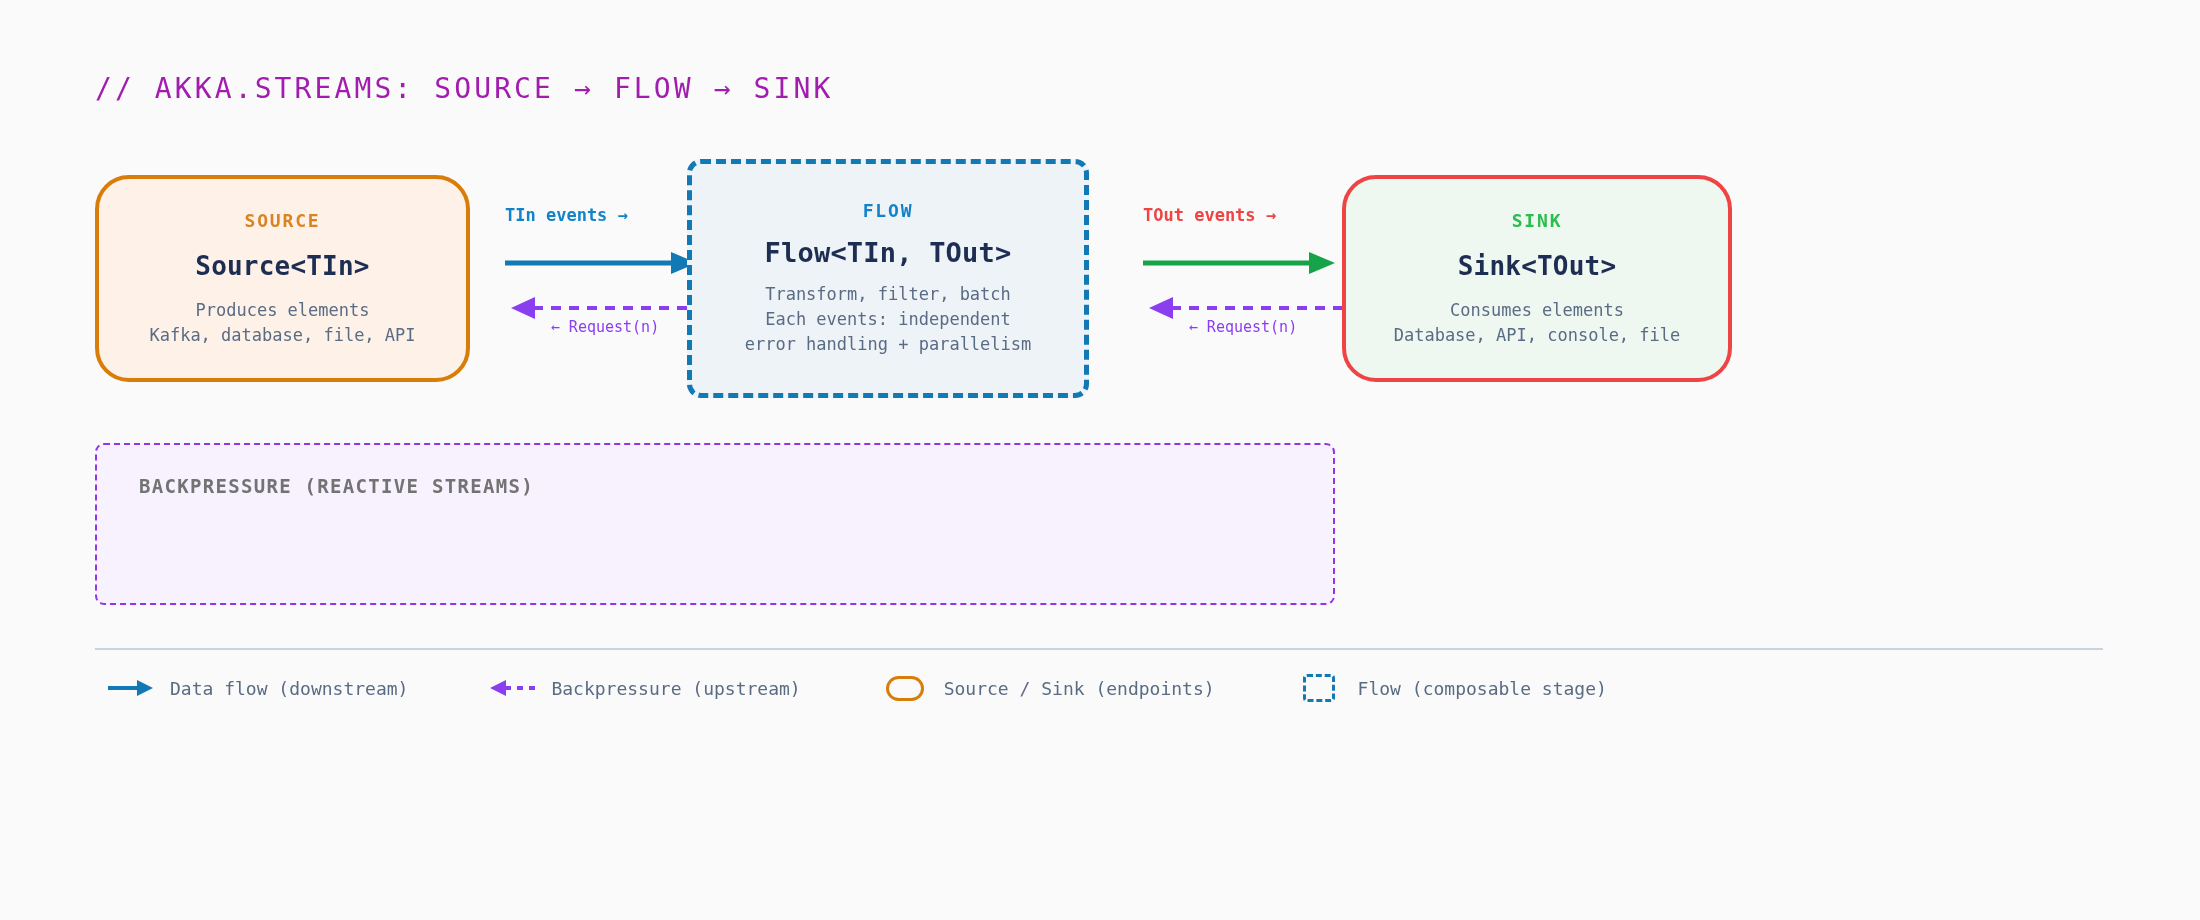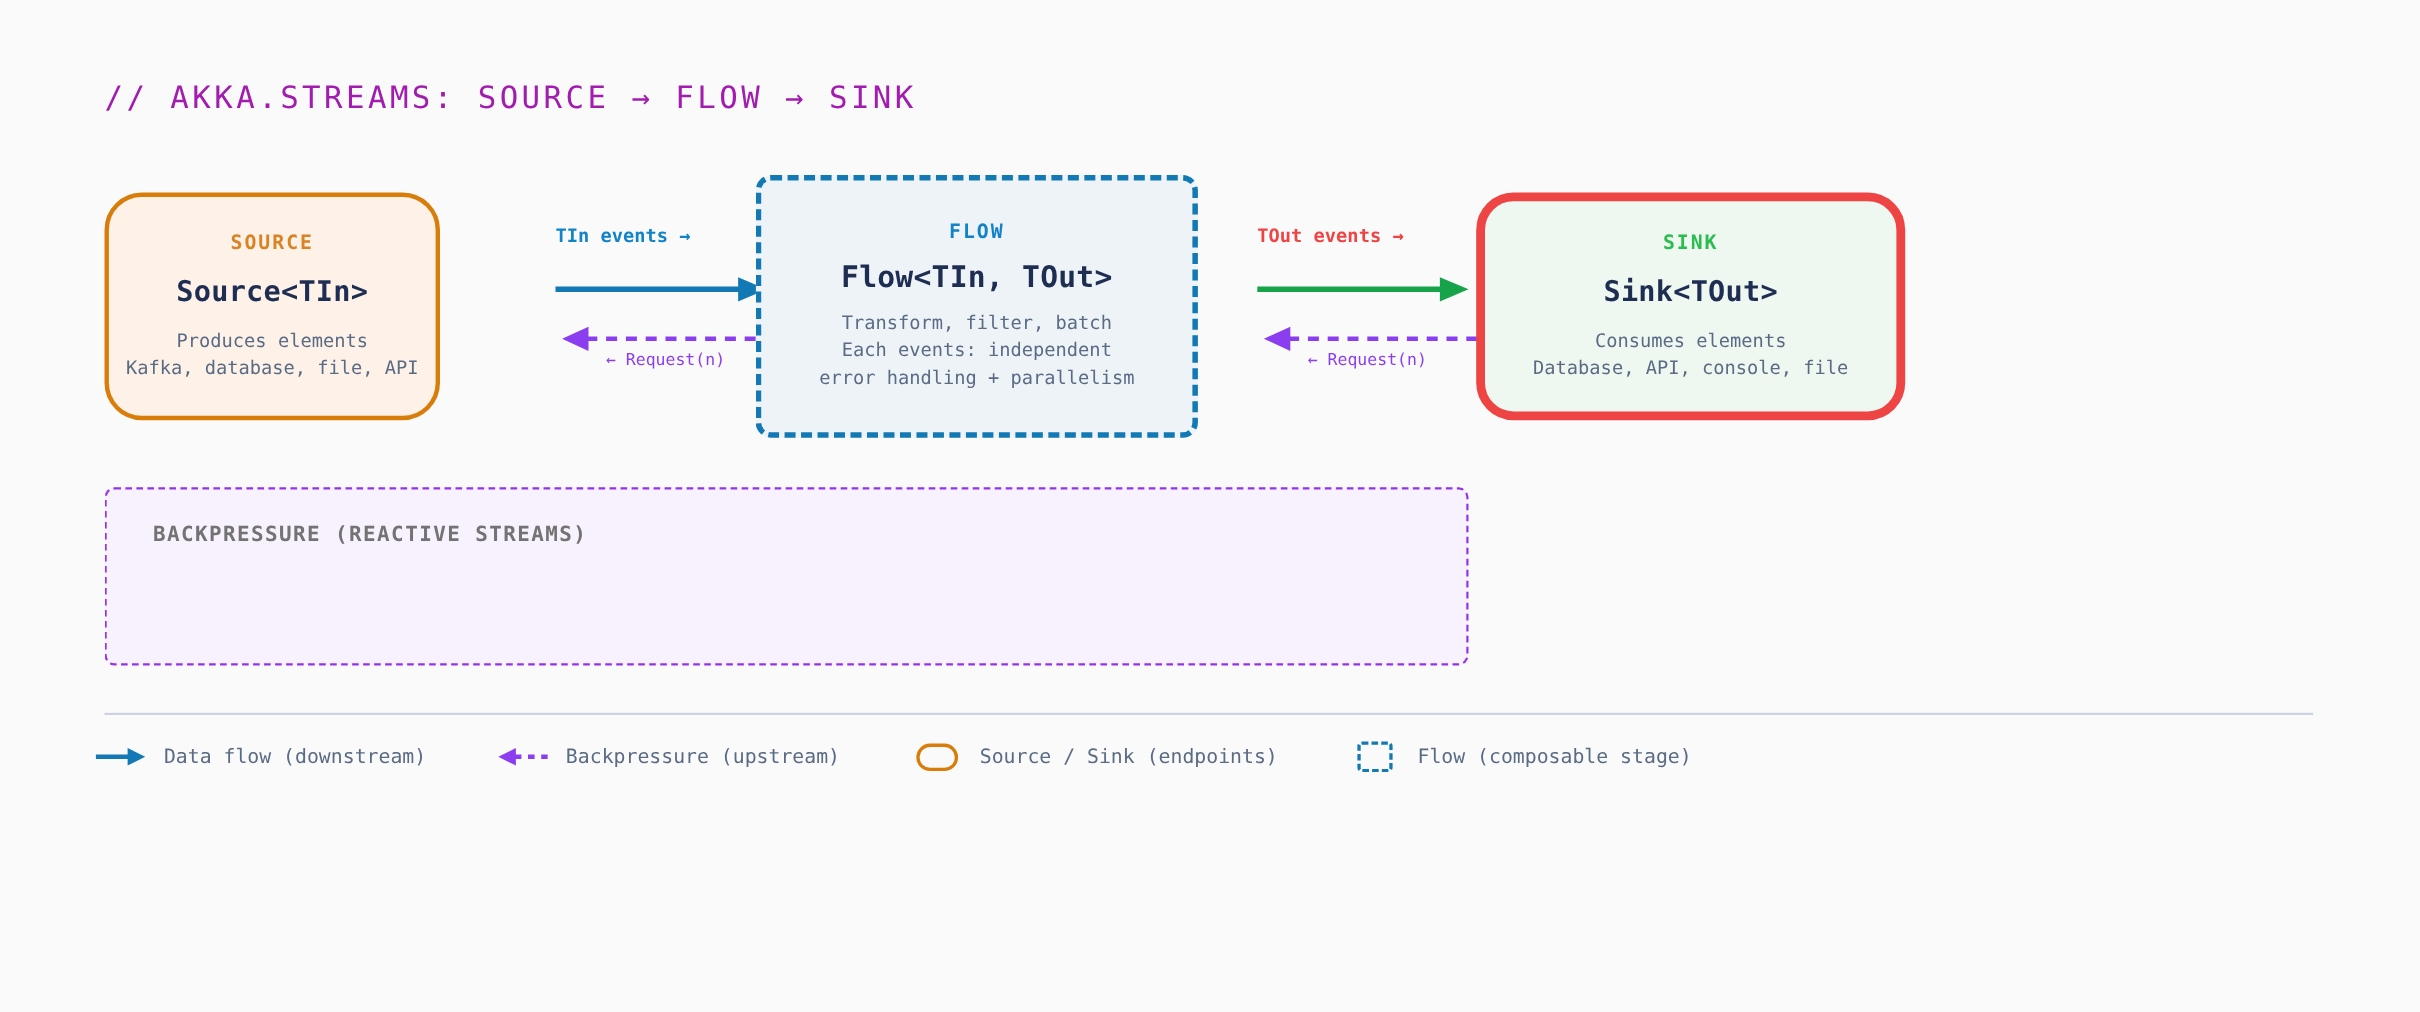--- a/index.html
+++ b/index.html
@@ -61,21 +61,21 @@
     font-size: 17px;
     color: #5a6b84;
     line-height: 25px;
     white-space: pre;
   }
 
   
   #node-source {
     left: 95px;
     top: 175px;
-    width: 305px;
+    width: 375px;
     height: 207px;
     background: #fdf1e8;
     border: 4px solid #d97d0a;
     border-radius: 34px;
   }
   #node-source .node-kind { color: #d98324; }
 
   
   #node-flow {
     left: 687px;
@@ -89,21 +89,21 @@
   #node-flow .node-kind { color: #1283c9; margin-bottom: 16px; }
   #node-flow .node-type { font-size: 27px; margin-bottom: 14px; }
 
   
   #node-sink {
     left: 1342px;
     top: 175px;
     width: 390px;
     height: 207px;
     background: #eff7f1;
-    border: 8px solid #ef4444;
+    border: 4px solid #ef4444;
     border-radius: 34px;
   }
   #node-sink .node-kind { color: #2bbd4f; }
 
   
   .connector {
     position: absolute;
     width: 200px;
     height: 150px;
   }
@@ -174,25 +174,26 @@
     left: 95px;
     top: 648px;
     width: 2008px;
     height: 2px;
     background: #ccd3e0;
   }
 
   
   #legend {
     position: absolute;
-    left: 84px;
+    left: 105px;
     top: 671px;
     display: flex;
     align-items: center;
     height: 34px;
+    gap: 16px;
   }
   .legend-item {
     display: flex;
     align-items: center;
     margin-right: 62px;
   }
   .legend-swatch {
     width: 52px;
     display: flex;
     align-items: center;

